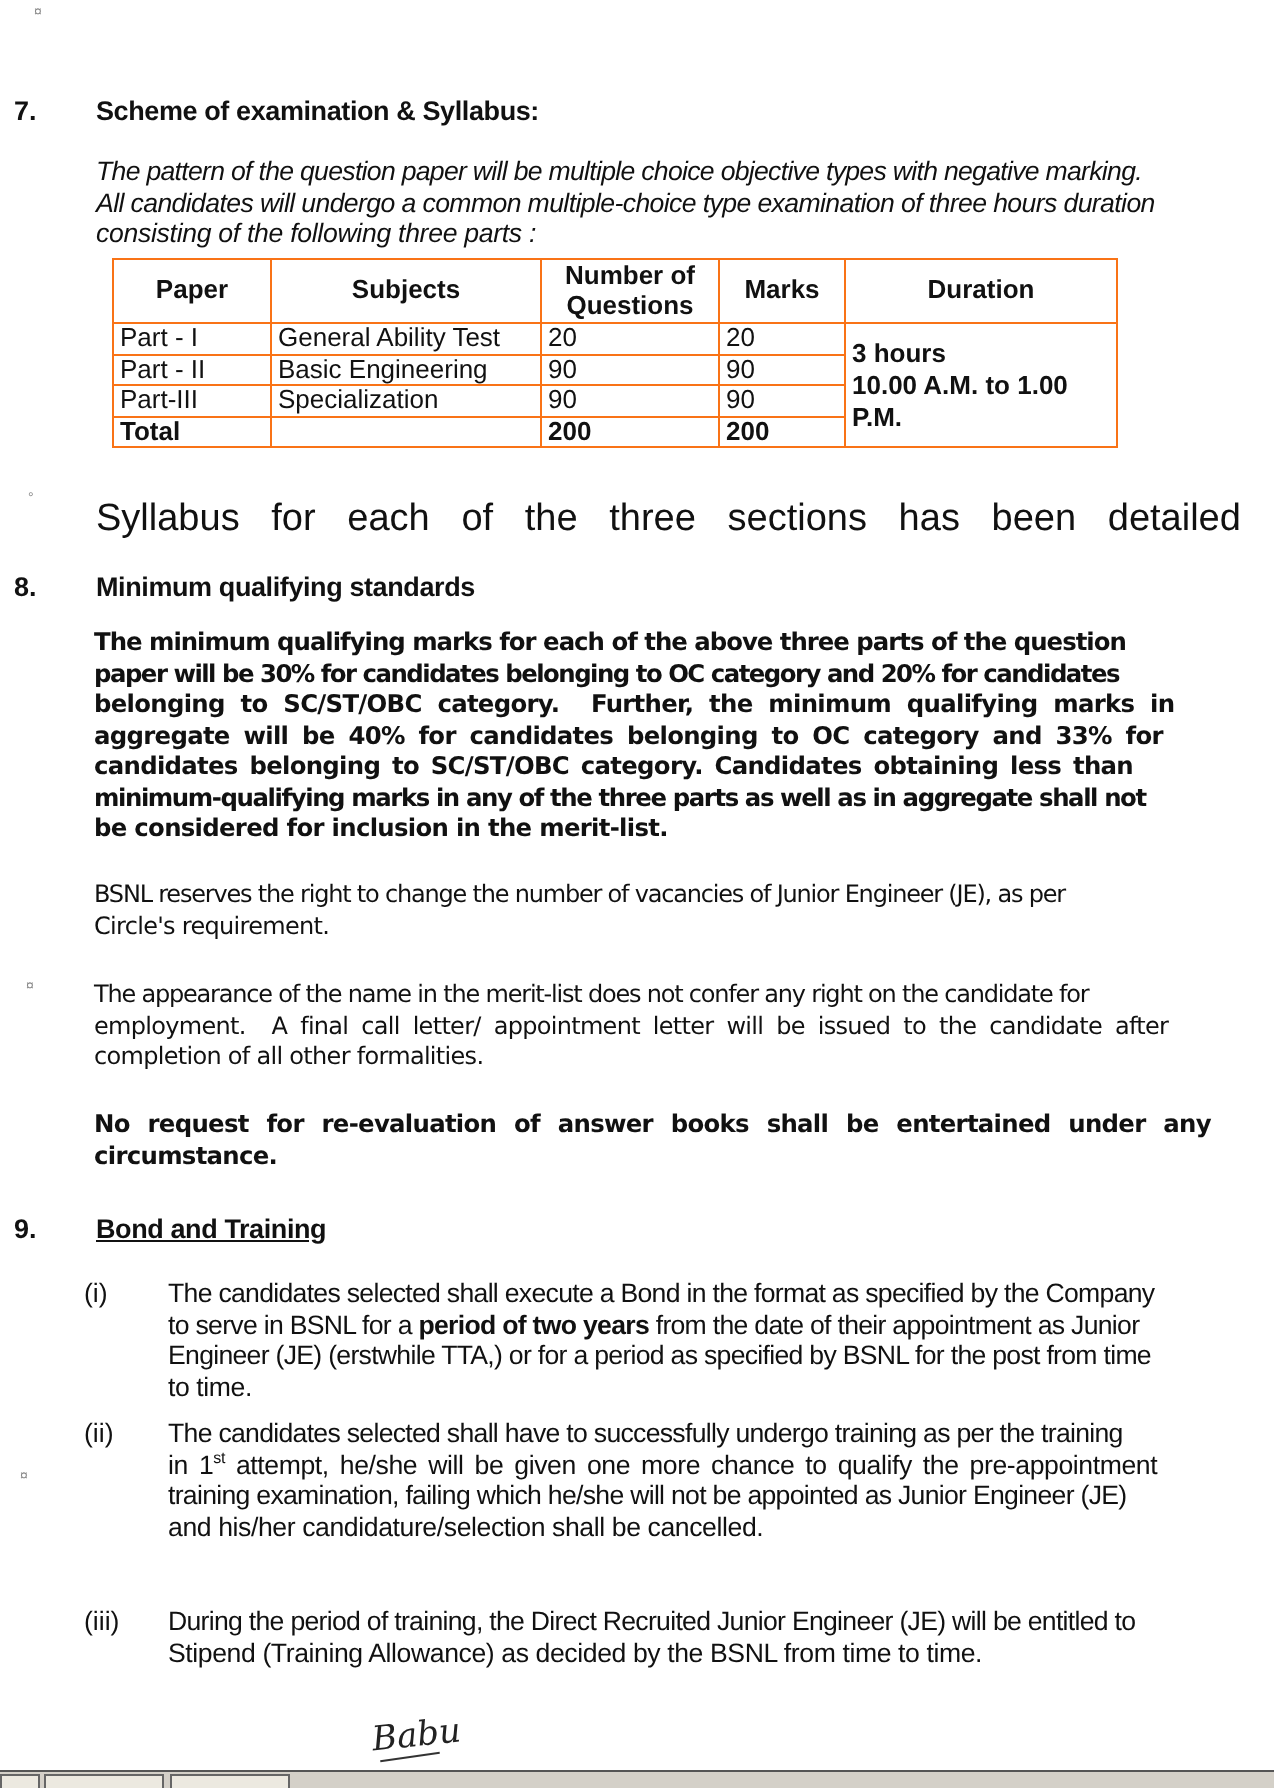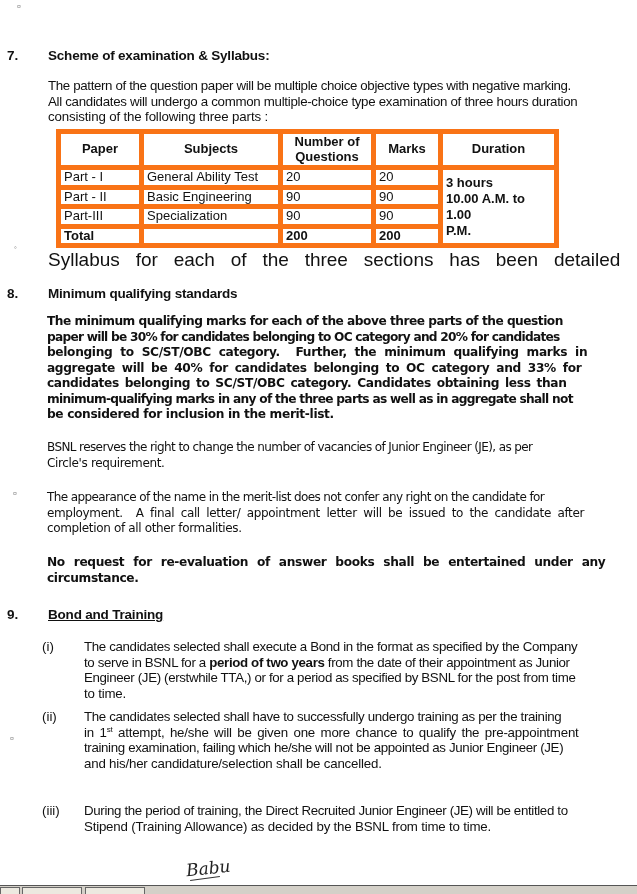--- a/index.html
+++ b/index.html
@@ -18,21 +18,21 @@
   }
   .verdana {
     font-family: "DejaVu Sans", sans-serif; font-size: 12.2px; line-height: 15.5px; letter-spacing: -0.35px;
   }
   .bold { font-weight: bold; }
   table.scheme {
     position: absolute; left: 56px; top: 129px; width: 503px;
     border-collapse: collapse; font-size: 13px;
   }
   table.scheme td, table.scheme th {
-    border: 5px solid #f97316; padding: 0 3px; line-height: 14.5px;
+    border: 1px solid #f97316; padding: 0 3px; line-height: 14.5px;
   }
   table.scheme th { font-weight: bold; text-align: center; height: 31px; }
   .c { text-align: left; }
   .roman { position: absolute; left: 42px; font-size: 13.3px; }
   .sub {
     position: absolute; left: 84px; width: 536px;
     font-size: 13.3px; line-height: 15.5px; text-align: justify; letter-spacing: -0.2px;
   }
   .sup { font-size: 8px; vertical-align: super; line-height: 0; }
   .signature {
@@ -49,21 +49,21 @@
   }
 </style>
 </head>
 <body>
 
 <span class="speck" style="left:17px;top:3px;">¤</span>
 
 <div class="num" style="top:48px;">7.</div>
 <div class="heading" style="top:48px;">Scheme of examination &amp; Syllabus:</div>
 
-<div class="para" style="top:78px;">
+<div class="para" style="top:78px;font-style:italic;">
   <div style="white-space:nowrap;letter-spacing:-0.35px;">The pattern of the question paper will be multiple choice objective types with negative marking.</div>
   <div style="white-space:nowrap;letter-spacing:-0.3px;">All candidates will undergo a common multiple-choice type examination of three hours duration</div>
   <div>consisting of the following three parts :</div>
 </div>
 
 <table class="scheme">
   <tbody>
       <tr>
     <th style="width:72px;">Paper</th>
     <th style="width:128px;">Subjects</th>

